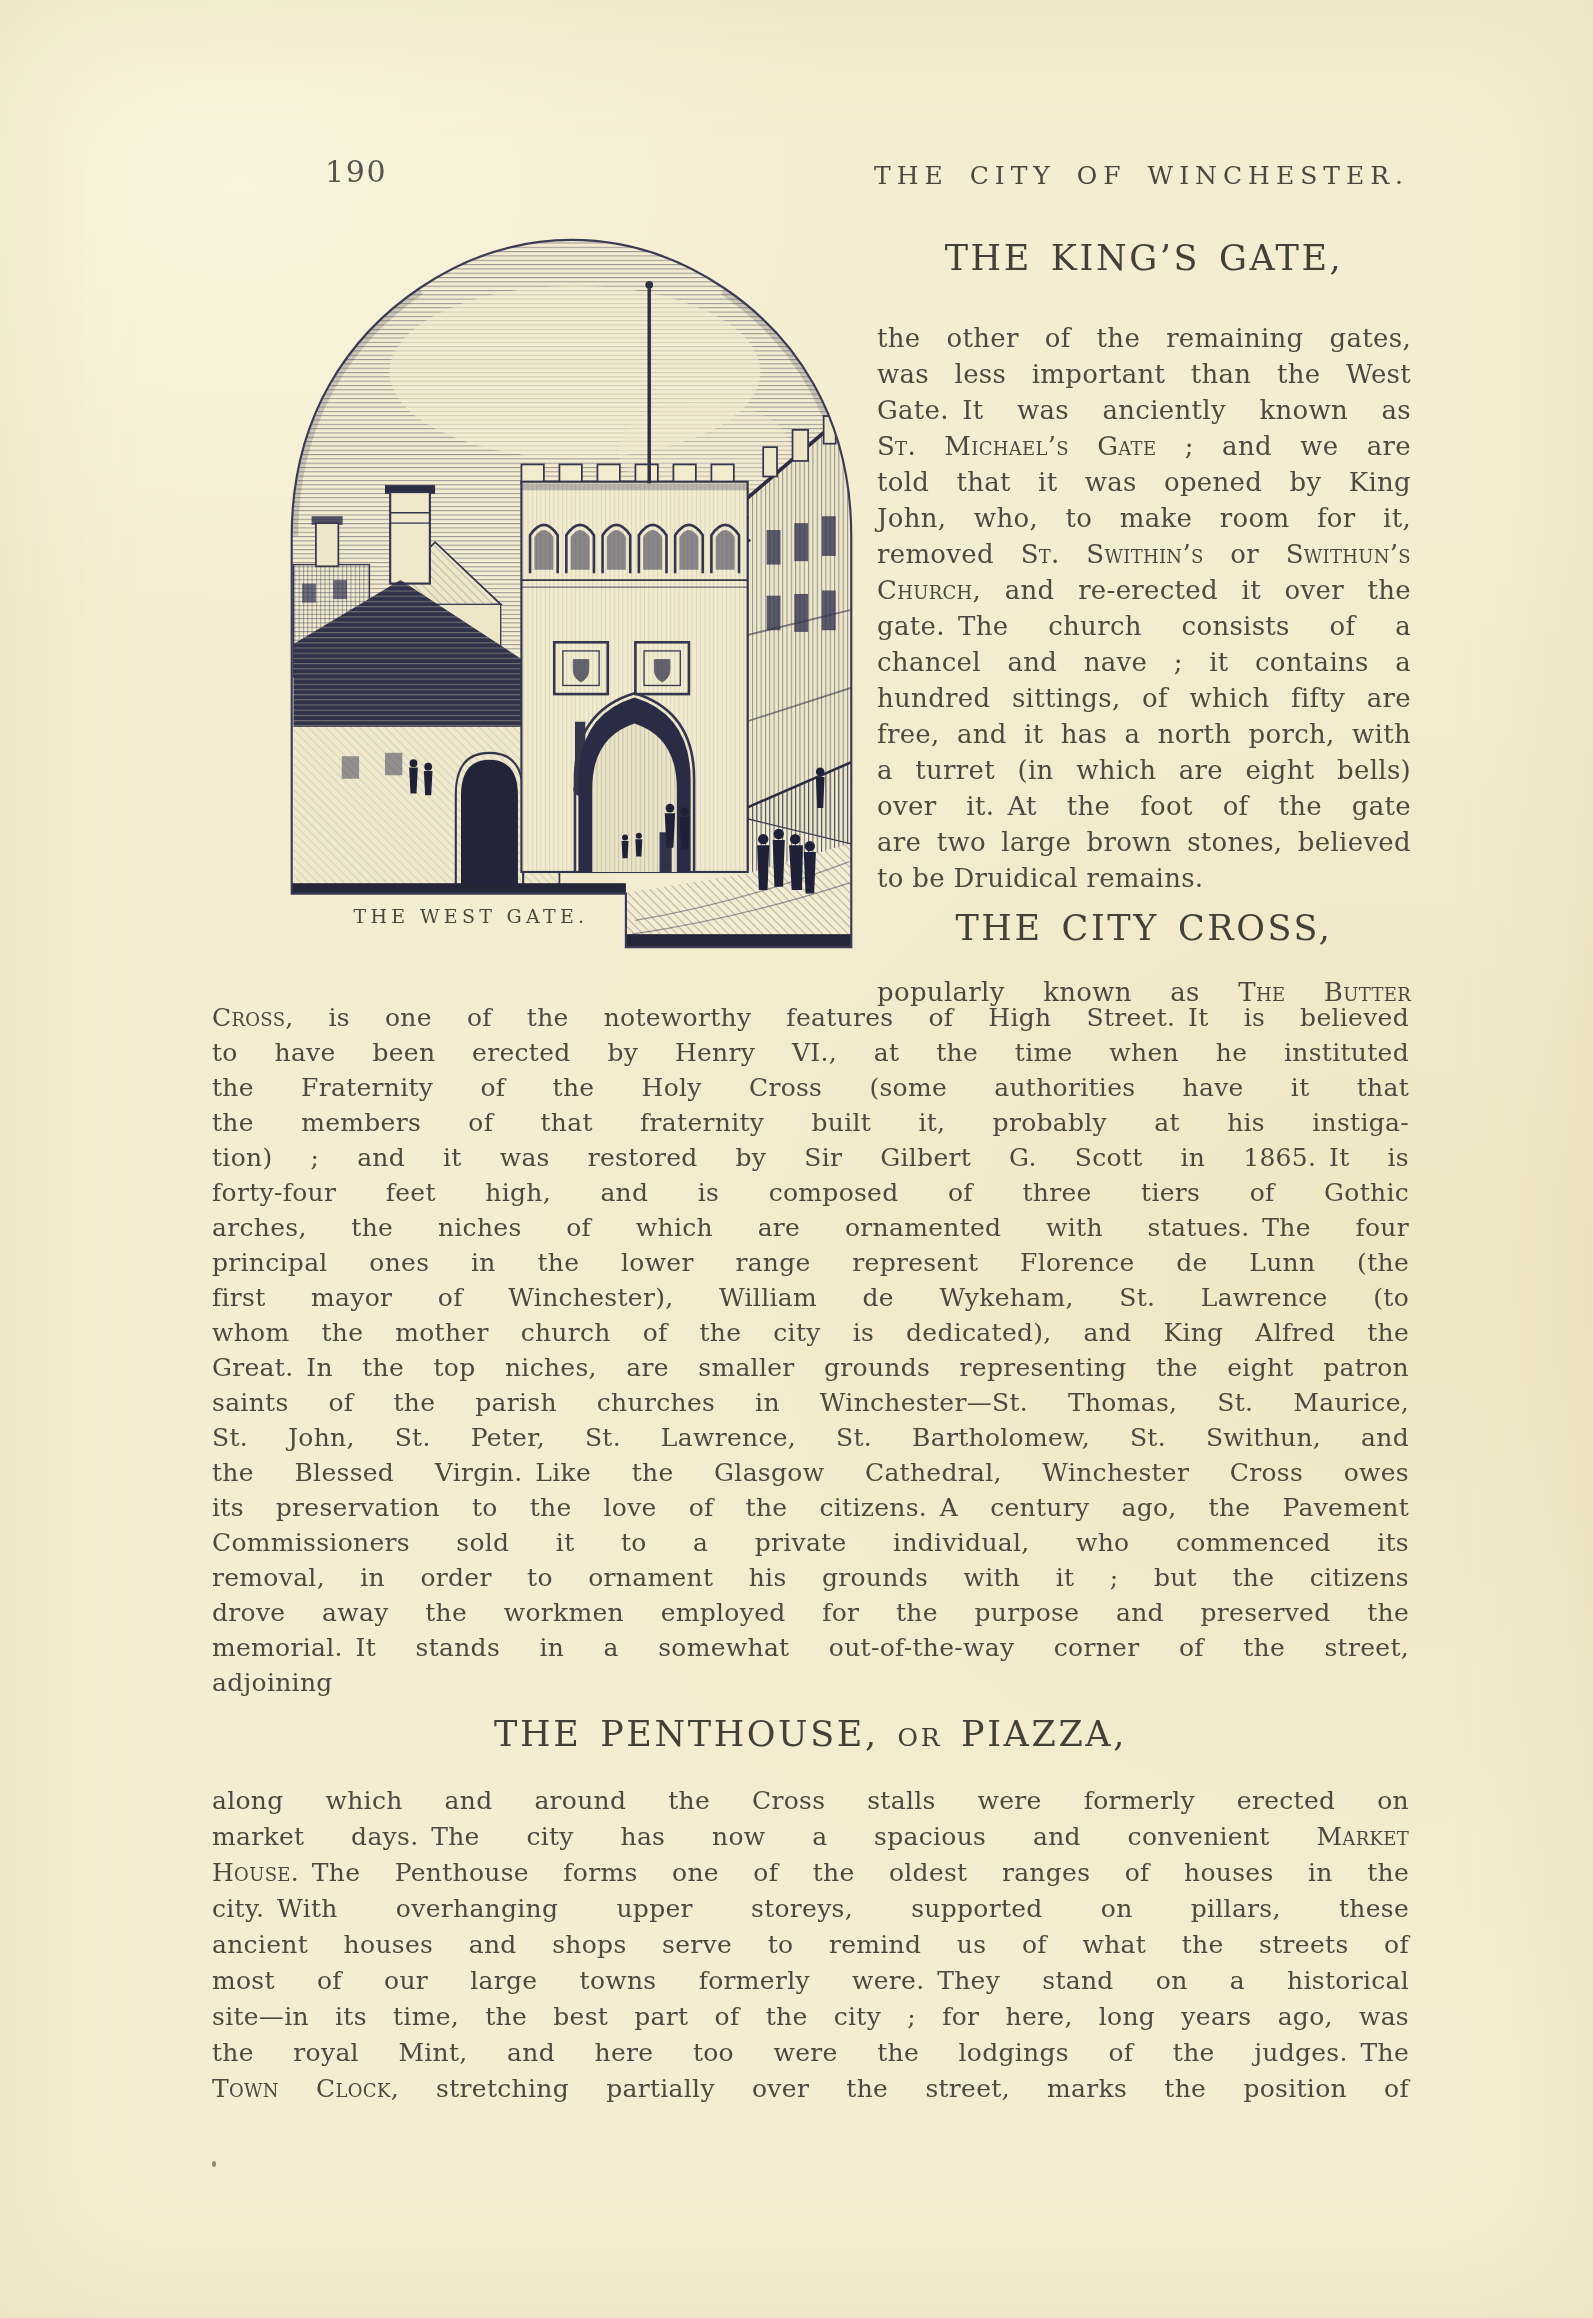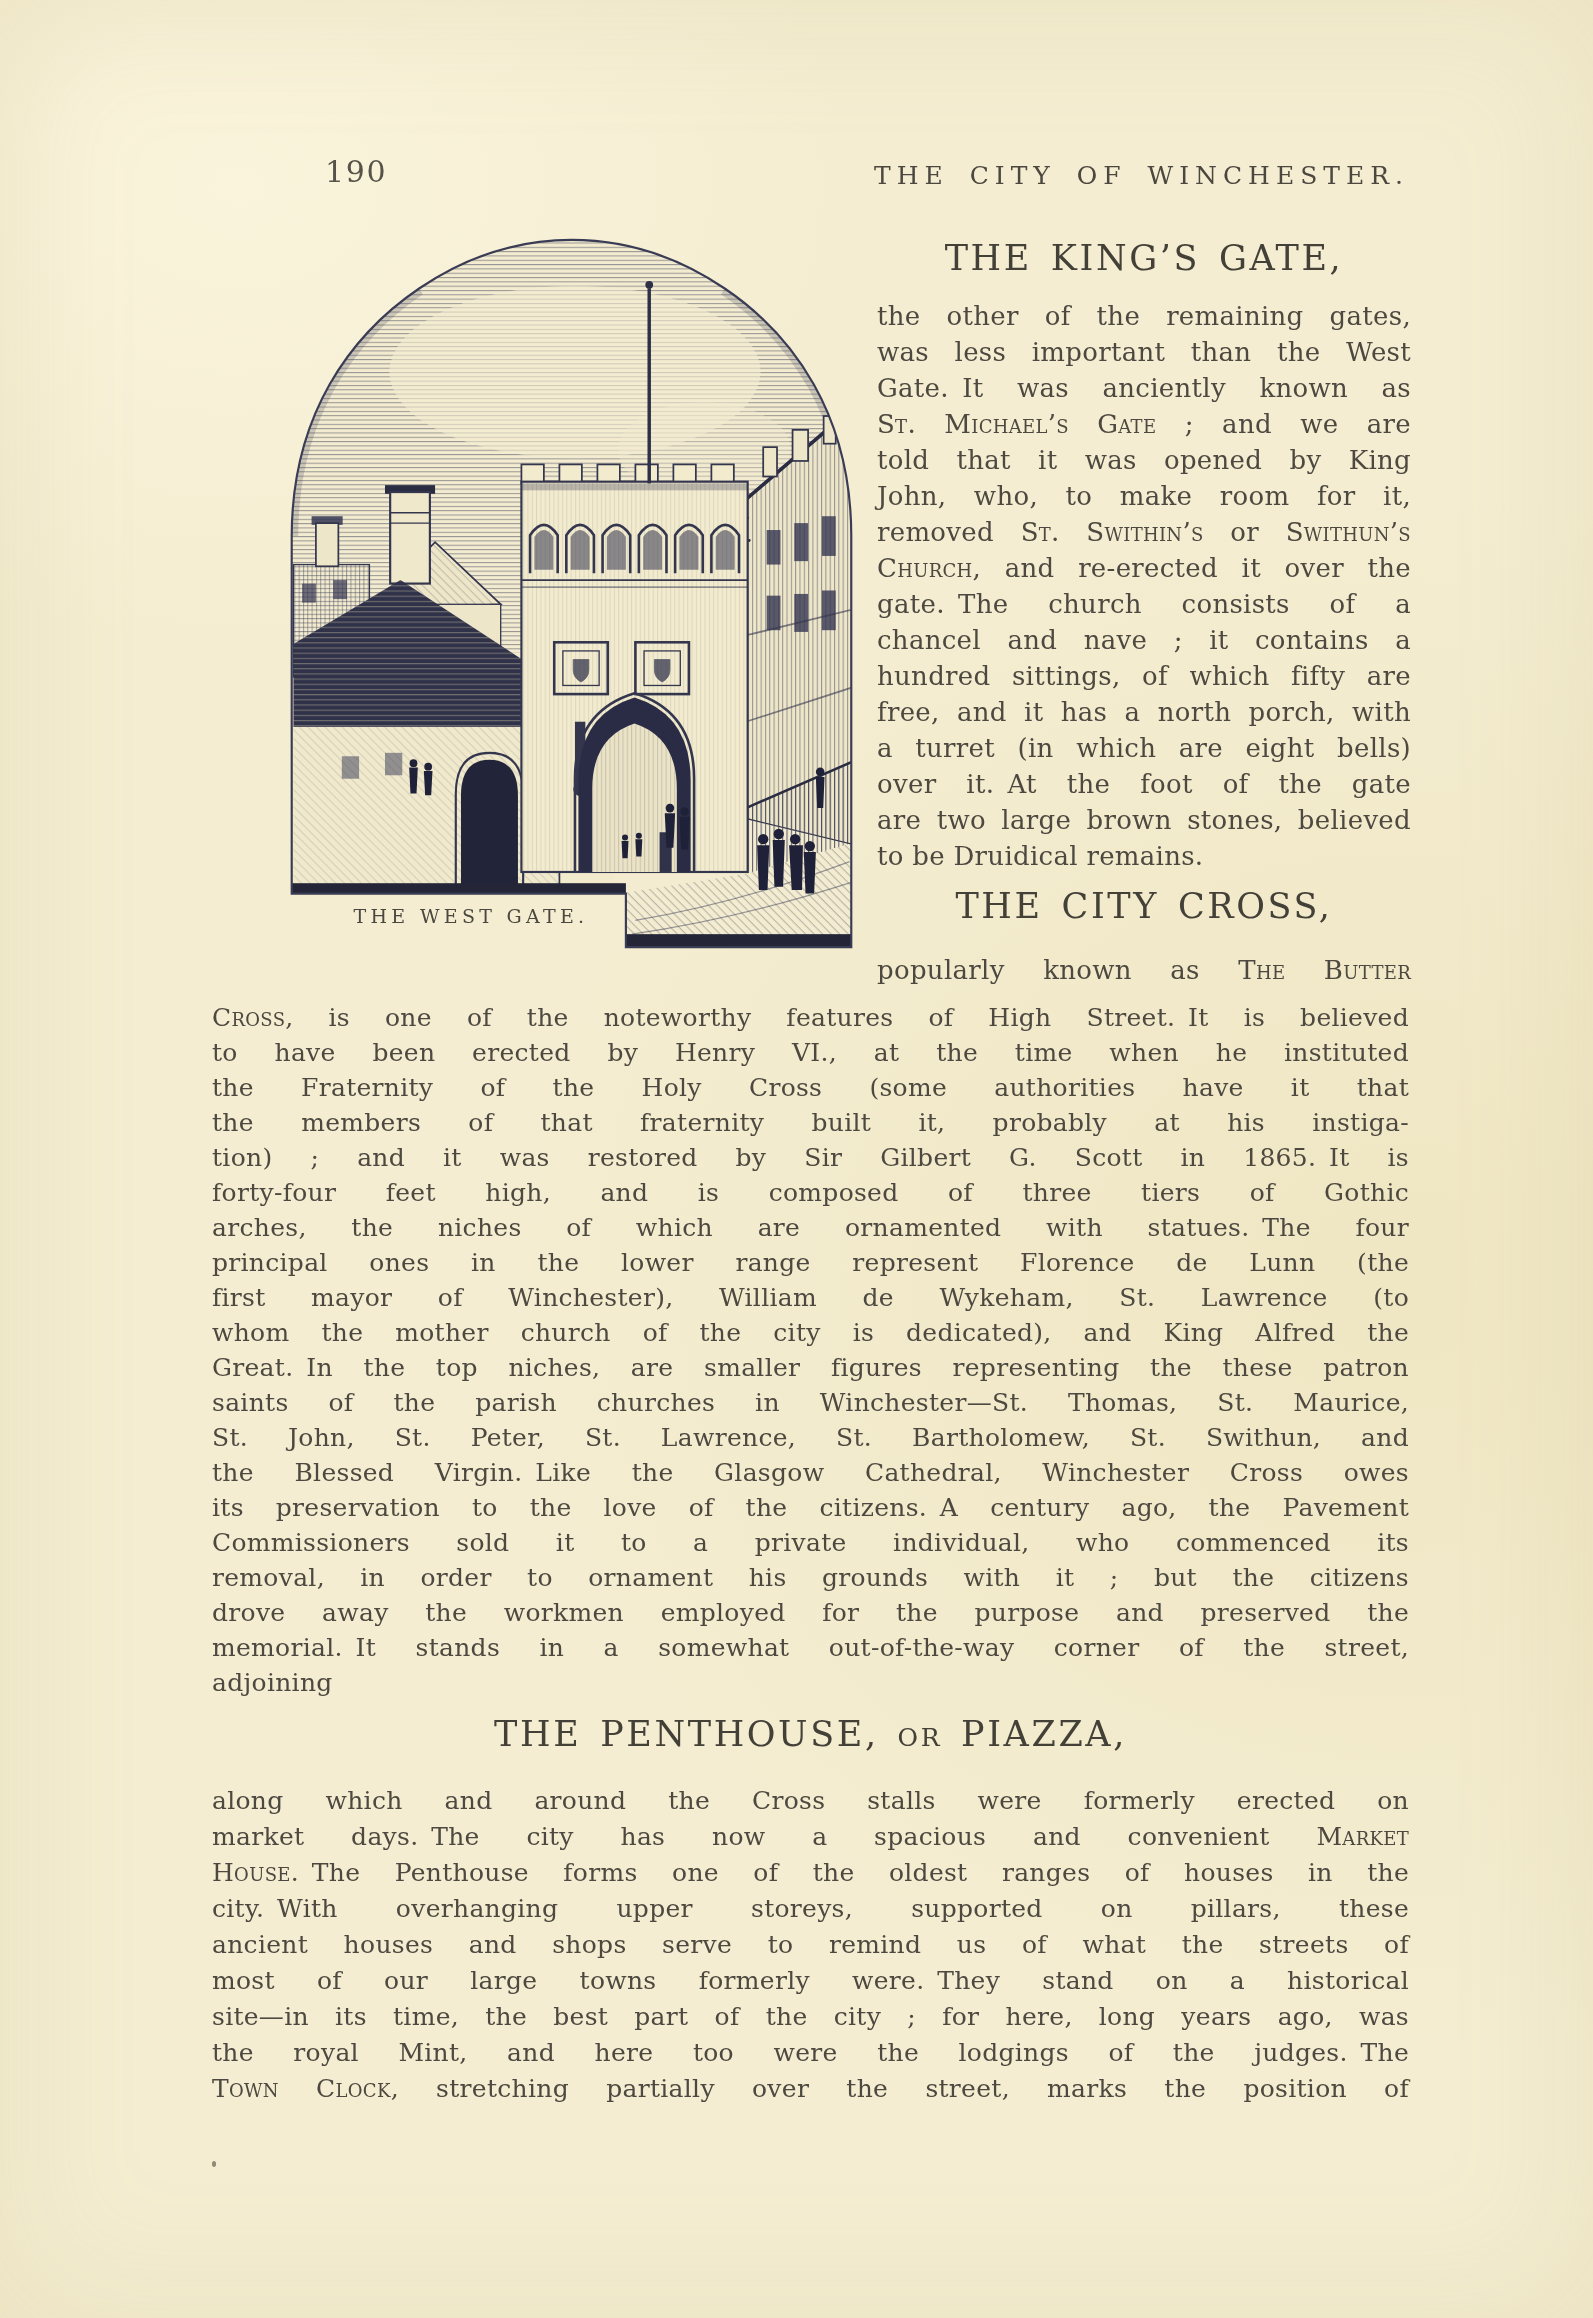--- a/index.html
+++ b/index.html
@@ -39,21 +39,21 @@
   .jline{
     text-align:justify;text-align-last:justify;
     letter-spacing:0.3px;
   }
   .jline.flush{text-align-last:left;}
   .sc{font-variant:small-caps;}
   #right-column{
     left:877px;top:238px;width:534px;
   }
   #right-column .lines{font-size:26px;line-height:36px;}
-  #kings-gate-heading{margin-bottom:20px;}
+  #kings-gate-heading{margin-bottom:42px;}
   #city-cross-heading{margin-top:12px;text-align:center;}
   #city-cross-intro{margin-top:26px;font-size:26px;line-height:36px;}
   #main-column{
     left:212px;top:1000px;width:1197px;
   }
   #main-column .lines{font-size:25px;line-height:35px;}
   #penthouse-heading{margin-top:14px;}
   #penthouse-body{margin-top:29px;}
   #penthouse-body .jline{line-height:36px;}
   #ink-speck{
@@ -277,21 +277,21 @@
         <div class="jline"><span class="sc">Cross</span><span>, is one of the noteworthy features of High Street. It is believed</span></div>
         <div class="jline"><span>to have been erected by Henry VI., at the time when he instituted</span></div>
         <div class="jline"><span>the Fraternity of the Holy Cross (some authorities have it that</span></div>
         <div class="jline"><span>the members of that fraternity built it, probably at his instiga-</span></div>
         <div class="jline"><span>tion) ; and it was restored by Sir Gilbert G. Scott in 1865. It is</span></div>
         <div class="jline"><span>forty-four feet high, and is composed of three tiers of Gothic</span></div>
         <div class="jline"><span>arches, the niches of which are ornamented with statues. The four</span></div>
         <div class="jline"><span>principal ones in the lower range represent Florence de Lunn (the</span></div>
         <div class="jline"><span>first mayor of Winchester), William de Wykeham, St. Lawrence (to</span></div>
         <div class="jline"><span>whom the mother church of the city is dedicated), and King Alfred the</span></div>
-        <div class="jline"><span>Great. In the top niches, are smaller figures representing the these patron</span></div>
+        <div class="jline"><span>Great. In the top niches, are smaller grounds representing the eight patron</span></div>
         <div class="jline"><span>saints of the parish churches in Winchester—St. Thomas, St. Maurice,</span></div>
         <div class="jline"><span>St. John, St. Peter, St. Lawrence, St. Bartholomew, St. Swithun, and</span></div>
         <div class="jline"><span>the Blessed Virgin. Like the Glasgow Cathedral, Winchester Cross owes</span></div>
         <div class="jline"><span>its preservation to the love of the citizens. A century ago, the Pavement</span></div>
         <div class="jline"><span>Commissioners sold it to a private individual, who commenced its</span></div>
         <div class="jline"><span>removal, in order to ornament his grounds with it ; but the citizens</span></div>
         <div class="jline"><span>drove away the workmen employed for the purpose and preserved the</span></div>
         <div class="jline"><span>memorial. It stands in a somewhat out-of-the-way corner of the street,</span></div>
         <div class="jline flush"><span>adjoining</span></div>
       </div>

